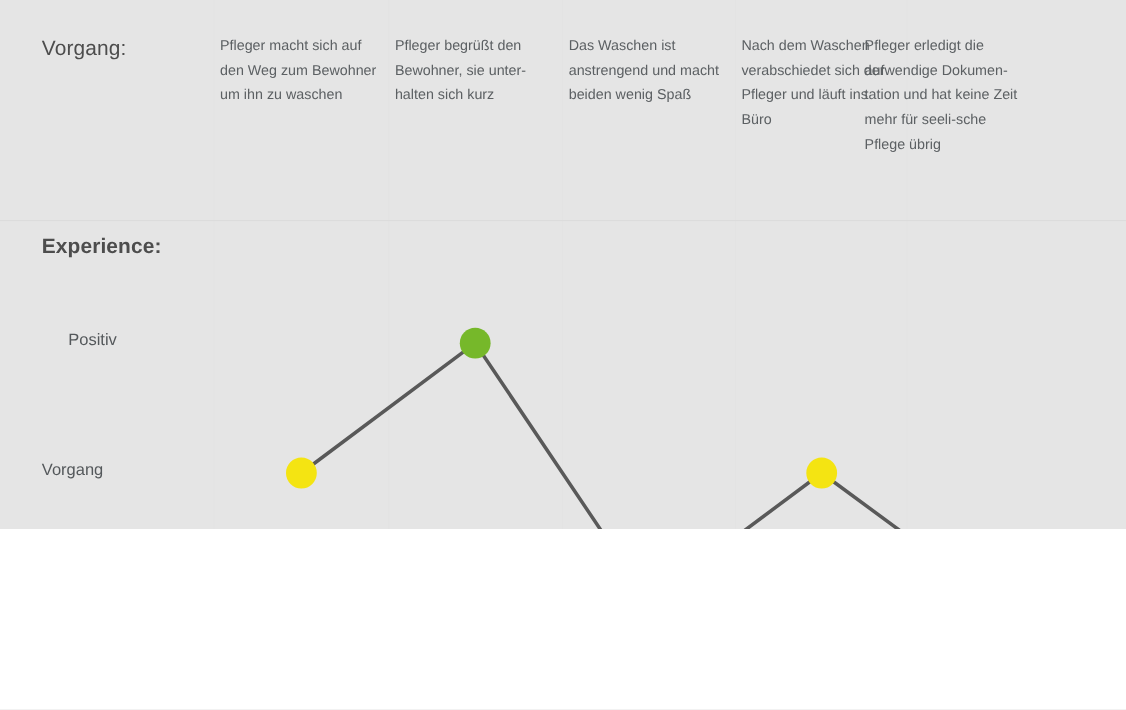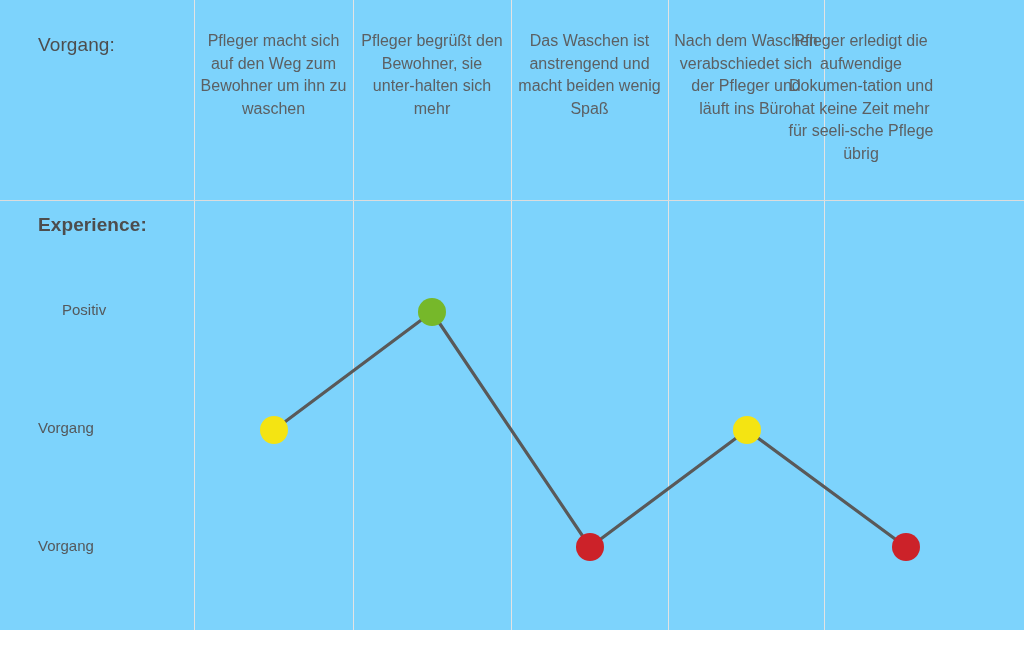--- a/index.html
+++ b/index.html
@@ -3,22 +3,22 @@
 <meta charset="utf-8">
 <style>
   html, body {
     margin: 0;
     padding: 0;
     background: #ffffff;
   }
   #stage {
     position: relative;
     width: 1024px;
-    height: 630px;
-    background: #7dd3fc;
+    height: 481px;
+    background: #e5e5e5;
     font-family: "Liberation Sans", sans-serif;
     overflow: hidden;
   }
 
   
   .vline {
     position: absolute;
     top: 0;
     width: 1px;
     height: 645px;
@@ -38,22 +38,22 @@
     left: 38px;
     top: 34px;
     font-size: 19px;
     color: #4d4d4d;
     letter-spacing: .1px;
     white-space: nowrap;
   }
   .step-head {
     position: absolute;
     top: 30px;
-    text-align: center;
-    font-size: 16px;
+    text-align: left;
+    font-size: 13px;
     line-height: 22.5px;
     color: #5c6063;
   }
 
   
   .row-label-experience {
     position: absolute;
     left: 38px;
     top: 214px;
     font-size: 19px;
@@ -90,21 +90,21 @@
   <div class="vline" style="left:353px;"></div>
   <div class="vline" style="left:511px;"></div>
   <div class="vline" style="left:668px;"></div>
   <div class="vline" style="left:824px;"></div>
 
   <div class="hline" style="top:200px;"></div>
 
   <div class="row-label-vorgang">Vorgang:</div>
 
   <div class="step-head" style="left:200px; width:147px;">Pfleger macht sich auf den Weg zum Bewohner um ihn zu waschen</div>
-  <div class="step-head" style="left:359px; width:146px;">Pfleger begrüßt den Bewohner, sie unter-halten sich mehr</div>
+  <div class="step-head" style="left:359px; width:146px;">Pfleger begrüßt den Bewohner, sie unter-halten sich kurz</div>
   <div class="step-head" style="left:517px; width:145px;">Das Waschen ist anstrengend und macht beiden wenig Spaß</div>
   <div class="step-head" style="left:674px; width:144px;">Nach dem Waschen verabschiedet sich der Pfleger und läuft ins Büro</div>
   <div class="step-head" style="left:786px; width:150px;">Pfleger erledigt die aufwendige Dokumen-tation und hat keine Zeit mehr für seeli-sche Pflege  übrig</div>
 
   <div class="row-label-experience">Experience:</div>
 
   <div class="ytick" style="top:309px;margin-left:24px;">Positiv</div>
   <div class="ytick" style="top:427px;">Vorgang</div>
   <div class="ytick" style="top:545px;">Vorgang</div>
 

